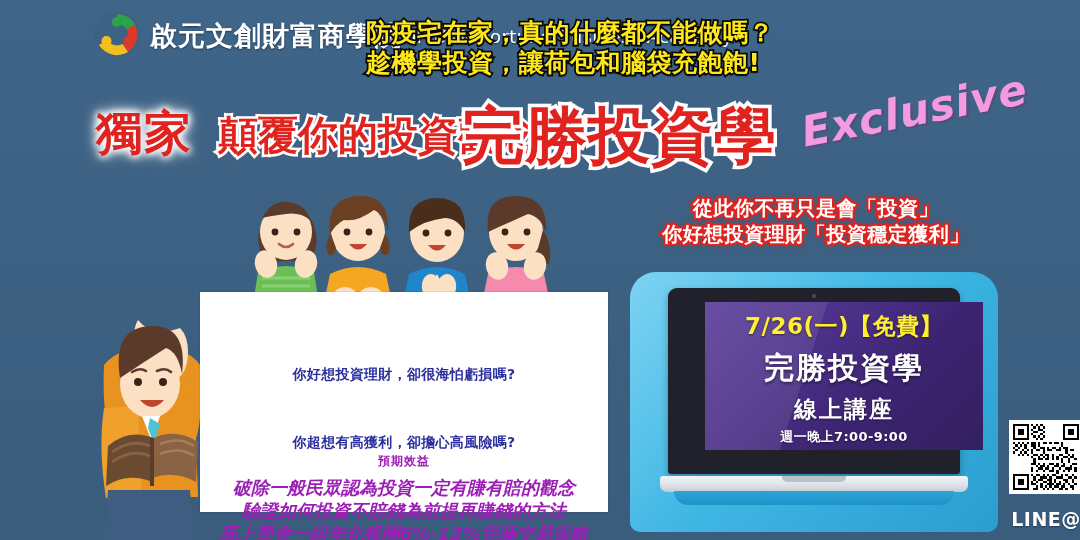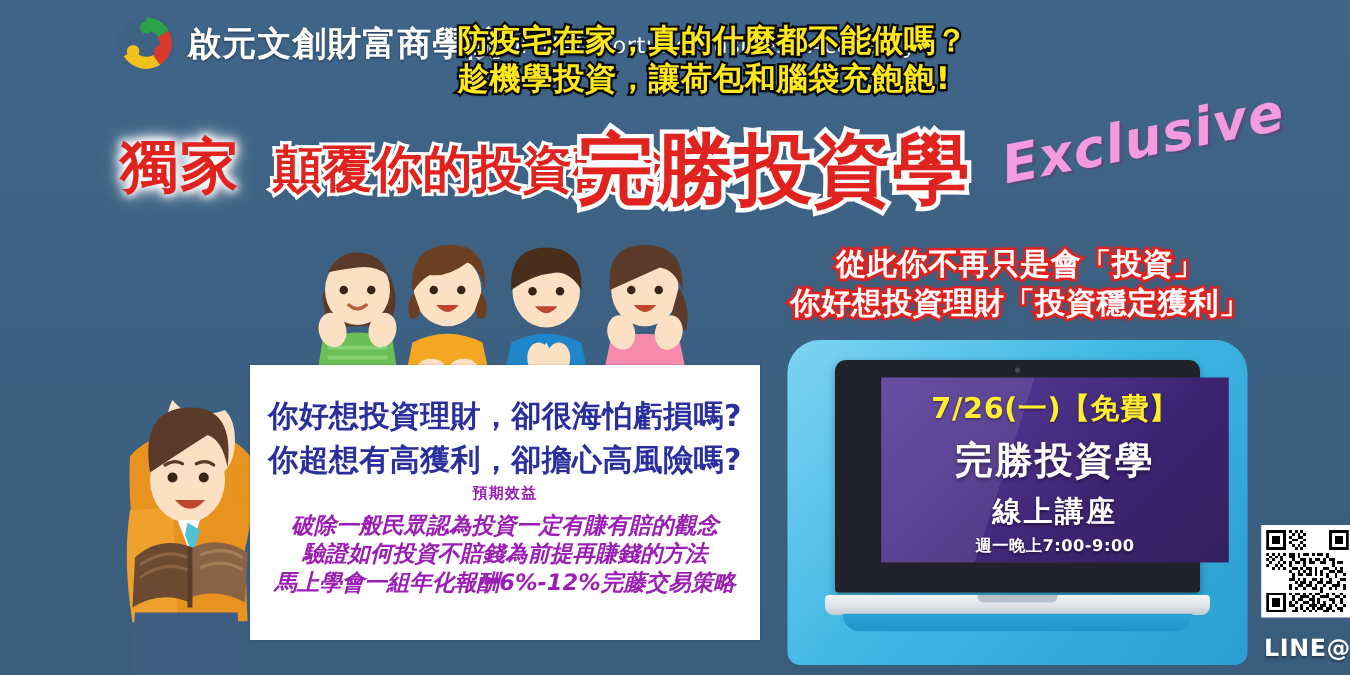--- a/index.html
+++ b/index.html
@@ -61,36 +61,36 @@
     transform:rotate(-11deg);transform-origin:left center;
     letter-spacing:1px;
     text-shadow:2px 2px 0 rgba(120,40,110,.35);
   }
 
   
   #right-headline{
     position:absolute;left:616px;top:196px;width:400px;text-align:center;line-height:1.28;
   }
   #right-headline .ln{
-    display:block;font-size:24px;font-weight:700;color:#ffffff;letter-spacing:.5px;
+    display:block;font-size:20px;font-weight:700;color:#ffffff;letter-spacing:.5px;
     -webkit-text-stroke:4px #e1231f;paint-order:stroke fill;
     text-shadow:0 0 6px rgba(225,35,31,.85);
   }
 
   
   #illustration{position:absolute;left:0;top:160px;width:620px;height:380px;}
 
   
   #content-card{
     position:absolute;left:200px;top:292px;width:408px;height:220px;
     background:#ffffff;box-shadow:0 0 0 1px rgba(0,0,0,.06);
   }
   #card-questions{padding:24px 10px 0;text-align:center;line-height:1.45;}
   #card-questions .ln{
-    display:block;font-size:24px;font-weight:700;color:#2b2f9e;letter-spacing:.3px;
+    display:block;font-size:14px;font-weight:700;color:#2b2f9e;letter-spacing:.3px;margin-top:48px;
   }
   #card-benefit-title{
     text-align:center;font-size:12px;font-weight:700;color:#9c1fb5;
     letter-spacing:1px;
   }
   #card-benefits{margin-top:6px;text-align:center;line-height:1.3;}
   #card-benefits .ln{
     display:block;font-size:18px;font-weight:700;color:#9c1fb5;letter-spacing:0px;font-style:italic;
   }
 

